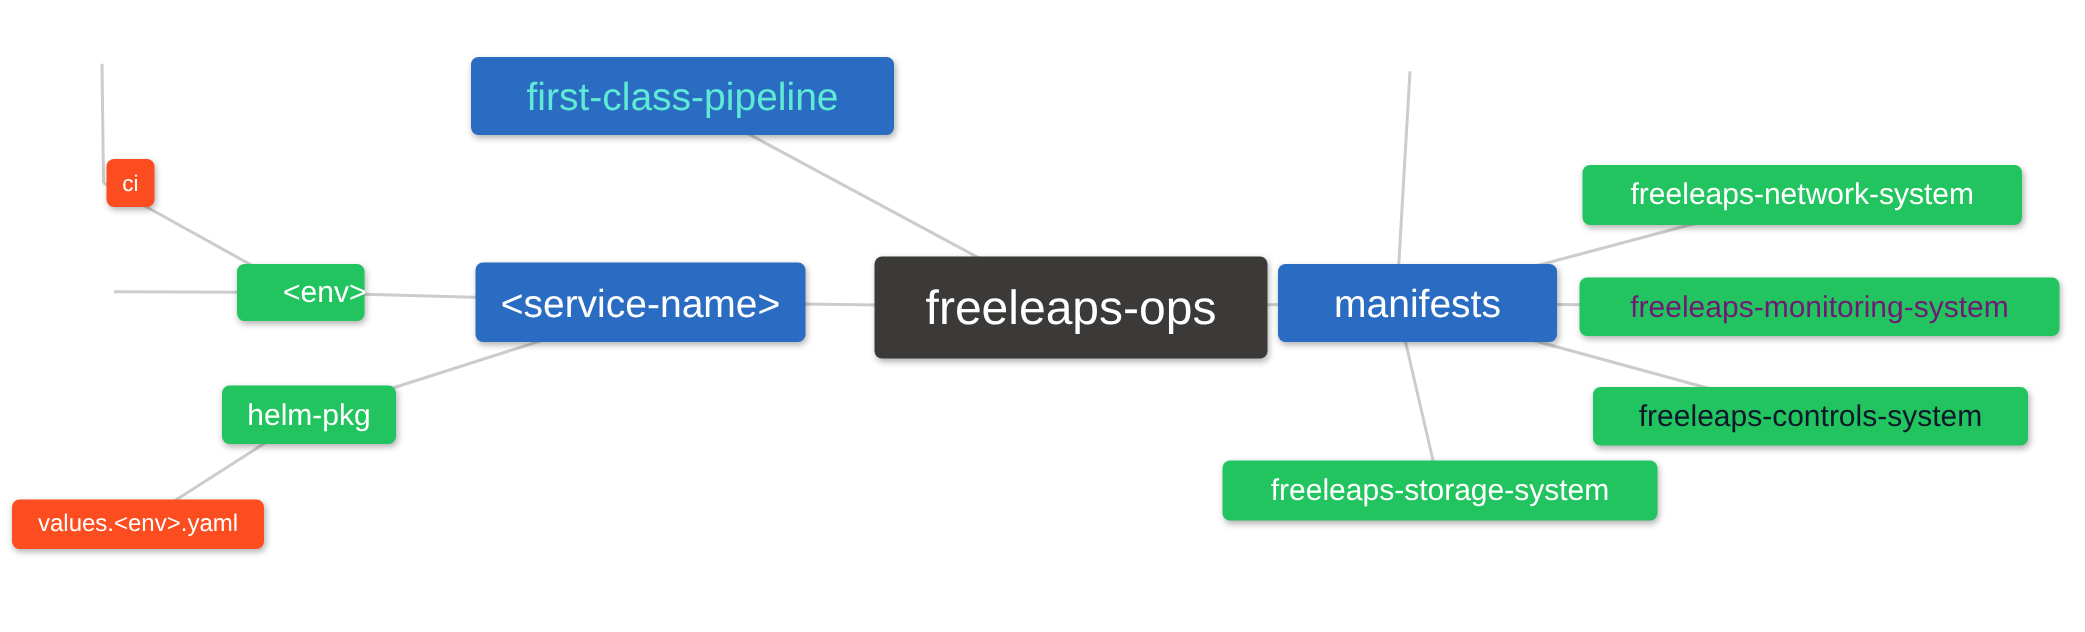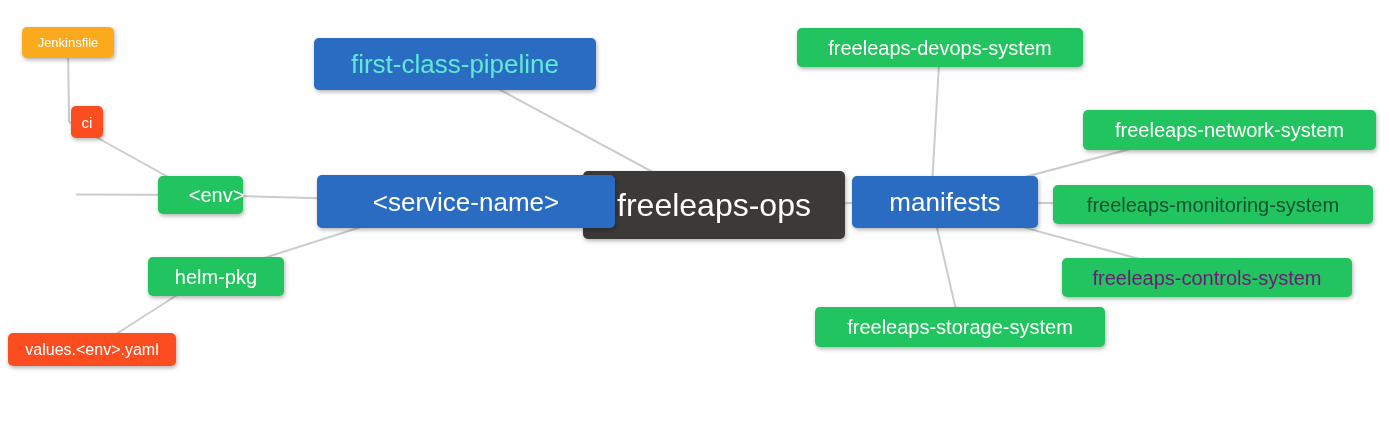--- a/index.html
+++ b/index.html
@@ -50,26 +50,24 @@
       <line x1="441" y1="201.5" x2="714" y2="205" stroke="#cccccc" stroke-width="2"></line>
       <line x1="452" y1="64" x2="714" y2="205" stroke="#cccccc" stroke-width="2"></line>
       <line x1="714" y1="205" x2="931" y2="202" stroke="#cccccc" stroke-width="2"></line>
       <line x1="931" y1="202" x2="940" y2="47.5" stroke="#cccccc" stroke-width="2"></line>
       <line x1="931" y1="202" x2="1201.5" y2="130" stroke="#cccccc" stroke-width="2"></line>
       <line x1="931" y1="202" x2="1213" y2="204.5" stroke="#cccccc" stroke-width="2"></line>
       <line x1="931" y1="202" x2="1207" y2="277.5" stroke="#cccccc" stroke-width="2"></line>
       <line x1="931" y1="202" x2="960" y2="327" stroke="#cccccc" stroke-width="2"></line>
     </svg>
 <div class="node" style="left: 583px; top: 171px; width: 262px; height: 68px; font-size: 32px; background: rgb(59, 58, 56); color: rgb(255, 255, 255);">freeleaps-ops</div>
-    <div class="node" style="left: 317px; top: 175px; width: 298px; height: 53px; font-size: 26px; background: rgb(42, 108, 194); color: rgb(255, 255, 255);">&lt;service-name&gt;</div>
+    <div class="node" style="left: 317px; top: 175px; width: 220px; height: 53px; font-size: 26px; background: rgb(42, 108, 194); color: rgb(255, 255, 255);">&lt;service-name&gt;</div>
     <div class="node" style="left: 314px; top: 38px; width: 282px; height: 52px; font-size: 26px; background: rgb(42, 108, 194); color: #5eead4;">first-class-pipeline</div>
     <div class="node" style="left: 852px; top: 176px; width: 186px; height: 52px; font-size: 26px; background: rgb(42, 108, 194); color: rgb(255, 255, 255);">manifests</div>
     <div class="node" style="left: 158px; top: 176px; width: 85px; height: 38px; font-size: 20px; background: rgb(33, 196, 94); color: rgb(255, 255, 255); padding-left: 32px;">&lt;env&gt;</div>
-    <div class="node" style="left: 148px; top: 257px; width: 136px; height: 39px; font-size: 20px; background: rgb(33, 196, 94); color: rgb(255, 255, 255);">helm-pkg</div>
+    <div class="node" style="left: 148px; top: 257px; width: 116px; height: 39px; font-size: 20px; background: rgb(33, 196, 94); color: rgb(255, 255, 255);">helm-pkg</div>
     <div class="node" style="left: 53px; top: 106px; width: 32px; height: 32px; font-size: 15px; background: rgb(251, 77, 31); color: rgb(255, 255, 255); margin-left: 18px;">ci</div>
-    <div class="node" style="left: 22px; top: 27px; width: 92px; height: 31px; font-size: 13px; background: rgb(251, 170, 30); color: rgb(255, 255, 255);">Jenkinsfile</div>
     <div class="node" style="left: 8px; top: 333px; width: 168px; height: 33px; font-size: 16px; background: rgb(251, 77, 31); color: rgb(255, 255, 255);">values.&lt;env&gt;.yaml</div>
-    <div class="node" style="left: 797px; top: 28px; width: 286px; height: 39px; font-size: 20px; background: rgb(33, 196, 94); color: rgb(255, 255, 255);">freeleaps-devops-system</div>
-    <div class="node" style="left: 1055px; top: 110px; width: 293px; height: 40px; font-size: 20px; background: rgb(33, 196, 94); color: rgb(255, 255, 255); margin-left: 28px;">freeleaps-network-system</div>
-    <div class="node" style="left: 1053px; top: 185px; width: 320px; height: 39px; font-size: 20px; background: rgb(33, 196, 94); color: #14532d;">freeleaps-monitoring-system</div>
-    <div class="node" style="left: 1062px; top: 258px; width: 290px; height: 39px; font-size: 20px; background: rgb(33, 196, 94); color: #701a75;">freeleaps-controls-system</div>
+    <div class="node" style="left: 1055px; top: 110px; width: 293px; height: 40px; font-size: 20px; background: rgb(33, 196, 94); color: rgb(255, 255, 255);">freeleaps-network-system</div>
+    <div class="node" style="left: 1053px; top: 185px; width: 320px; height: 39px; font-size: 20px; background: rgb(33, 196, 94); color: #701a75;">freeleaps-monitoring-system</div>
+    <div class="node" style="left: 1062px; top: 258px; width: 290px; height: 39px; font-size: 20px; background: rgb(33, 196, 94); color: #0f172a;">freeleaps-controls-system</div>
     <div class="node" style="left: 815px; top: 307px; width: 290px; height: 40px; font-size: 20px; background: rgb(33, 196, 94); color: rgb(255, 255, 255);">freeleaps-storage-system</div>
   </div>
 
 </body></html>

